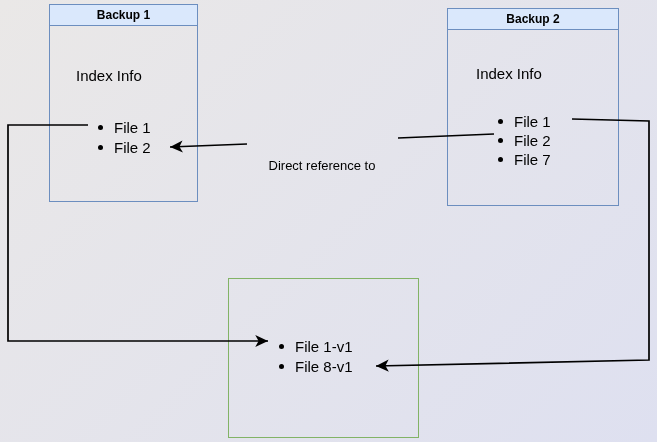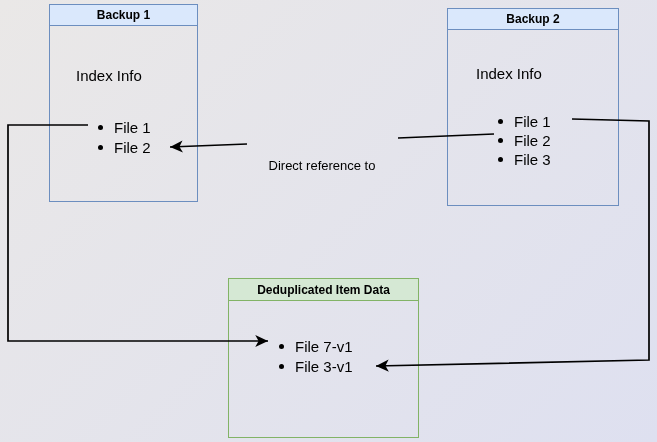--- a/index.html
+++ b/index.html
@@ -81,37 +81,34 @@
       <div class="li">
           <span class="bullet"></span>
           <span>File 1</span>
         </div>
       <div class="li">
           <span class="bullet"></span>
           <span>File 2</span>
         </div>
       <div class="li">
           <span class="bullet"></span>
-          <span>File 3</span>
+          <span>File 7</span>
         </div>
     </div>
   </div>
 
   <div class="node green" id="dedup">
-    <div class="node-header">
-      <span>Deduplicated Item Data</span>
-    </div>
     <div class="filelist">
       <div class="li">
           <span class="bullet"></span>
-          <span>File 7-v1</span>
+          <span>File 1-v1</span>
         </div>
       <div class="li">
           <span class="bullet"></span>
-          <span>File 3-v1</span>
+          <span>File 8-v1</span>
         </div>
     </div>
   </div>
 
   <svg id="edges" viewBox="0 0 657 442" xmlns="http://www.w3.org/2000/svg">
     <defs>
       <marker id="arrowhead" viewBox="0 0 12 12" refX="11" refY="6" markerWidth="9" markerHeight="9" orient="auto-start-reverse">
         <path class="edge-head" d="M1,1.2 L11,6 L1,10.8 L3.6,6 Z"></path>
       </marker>
     </defs>

